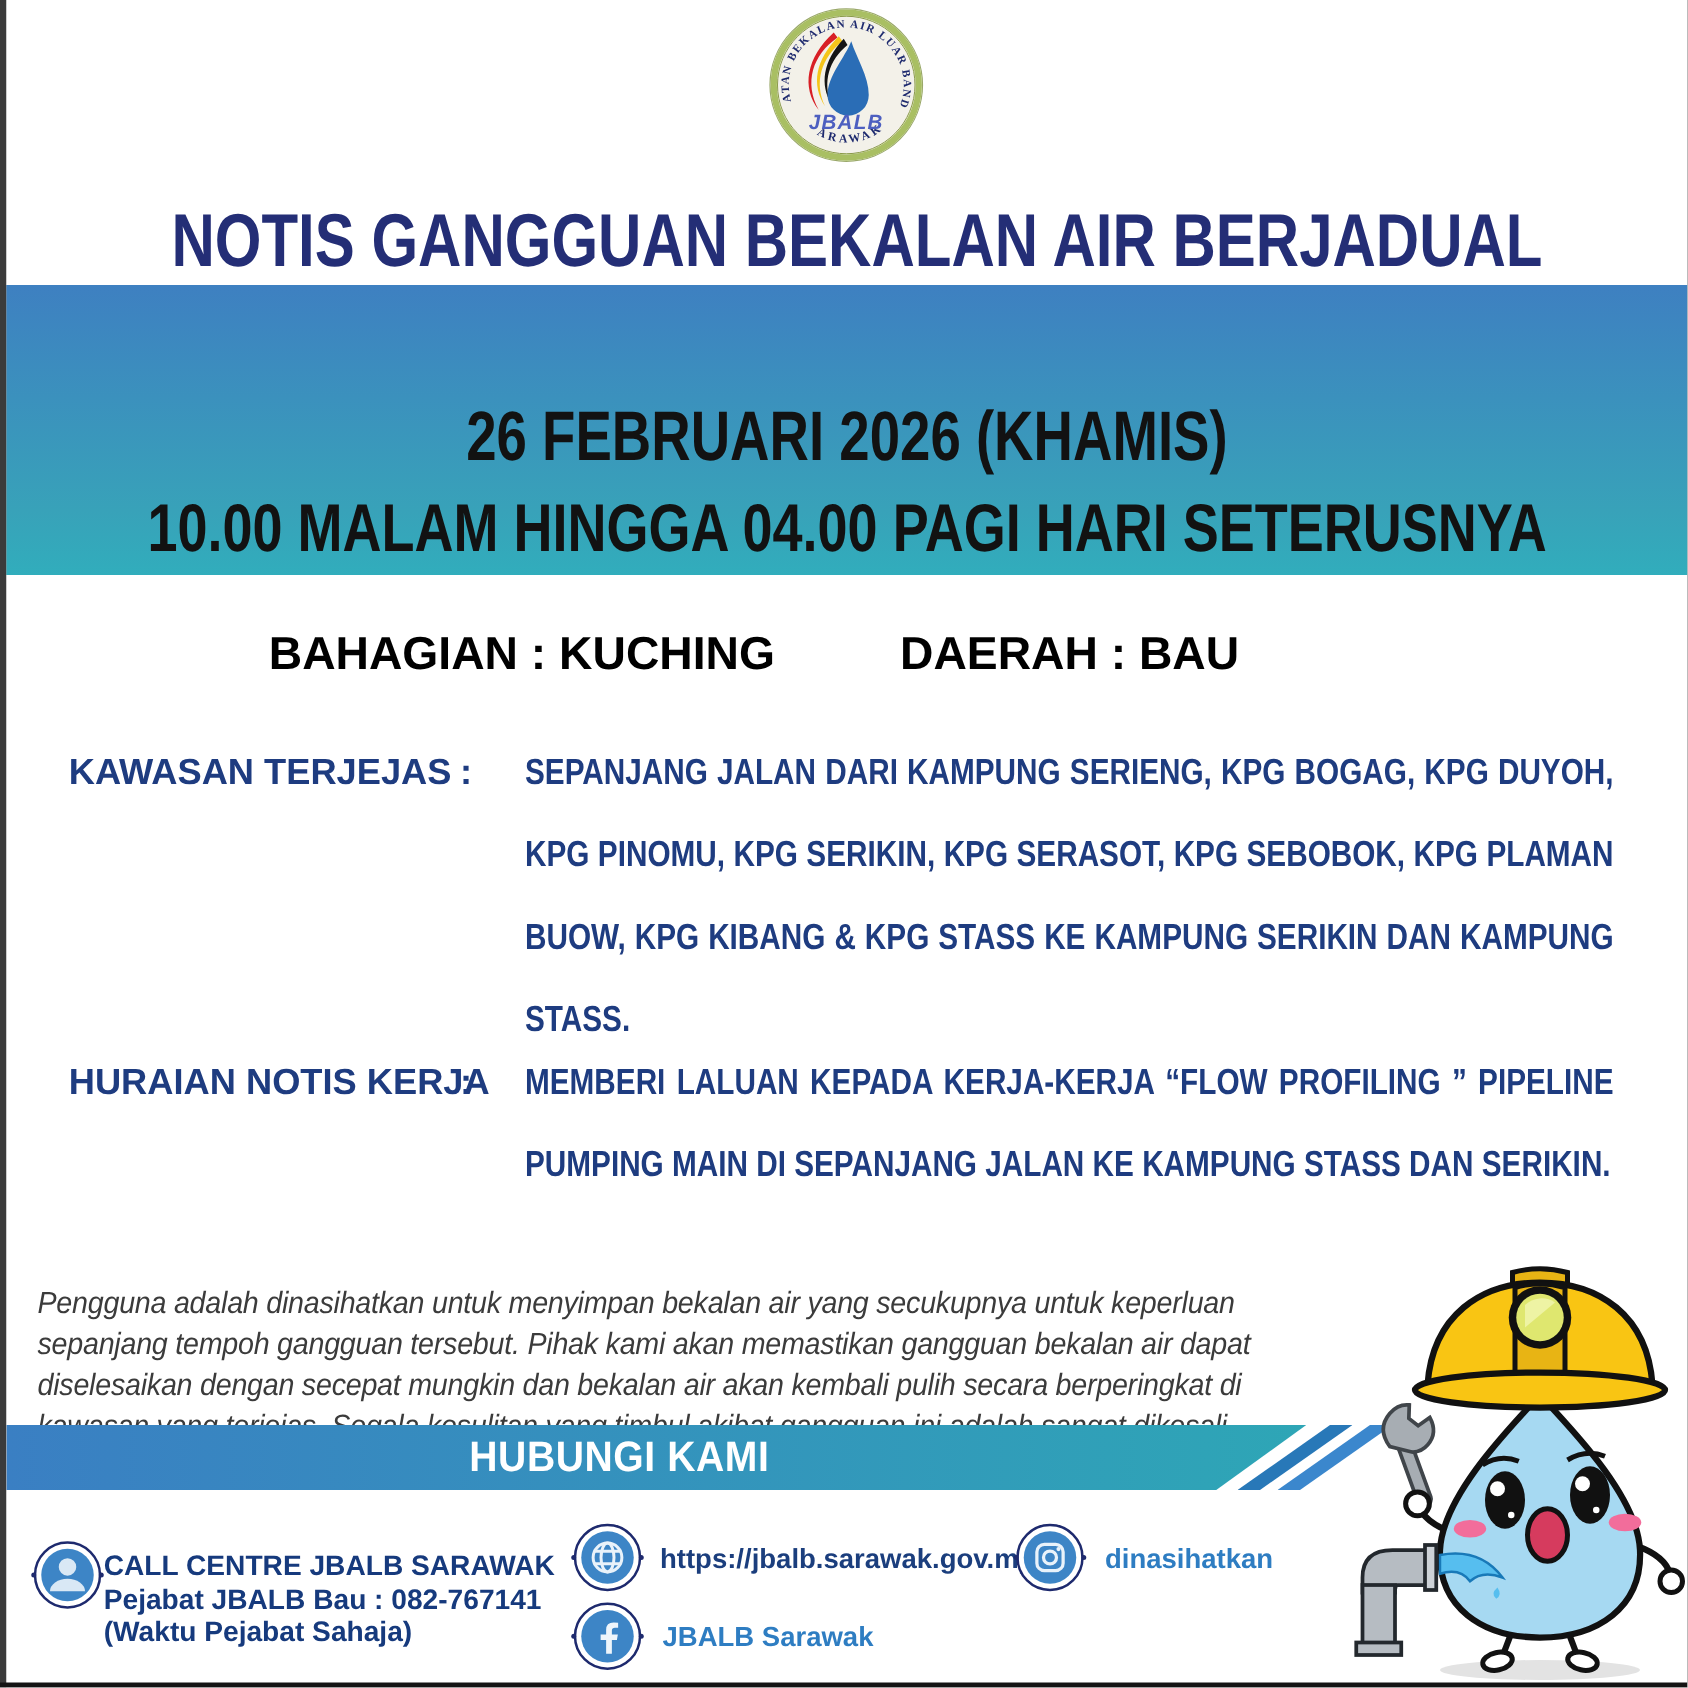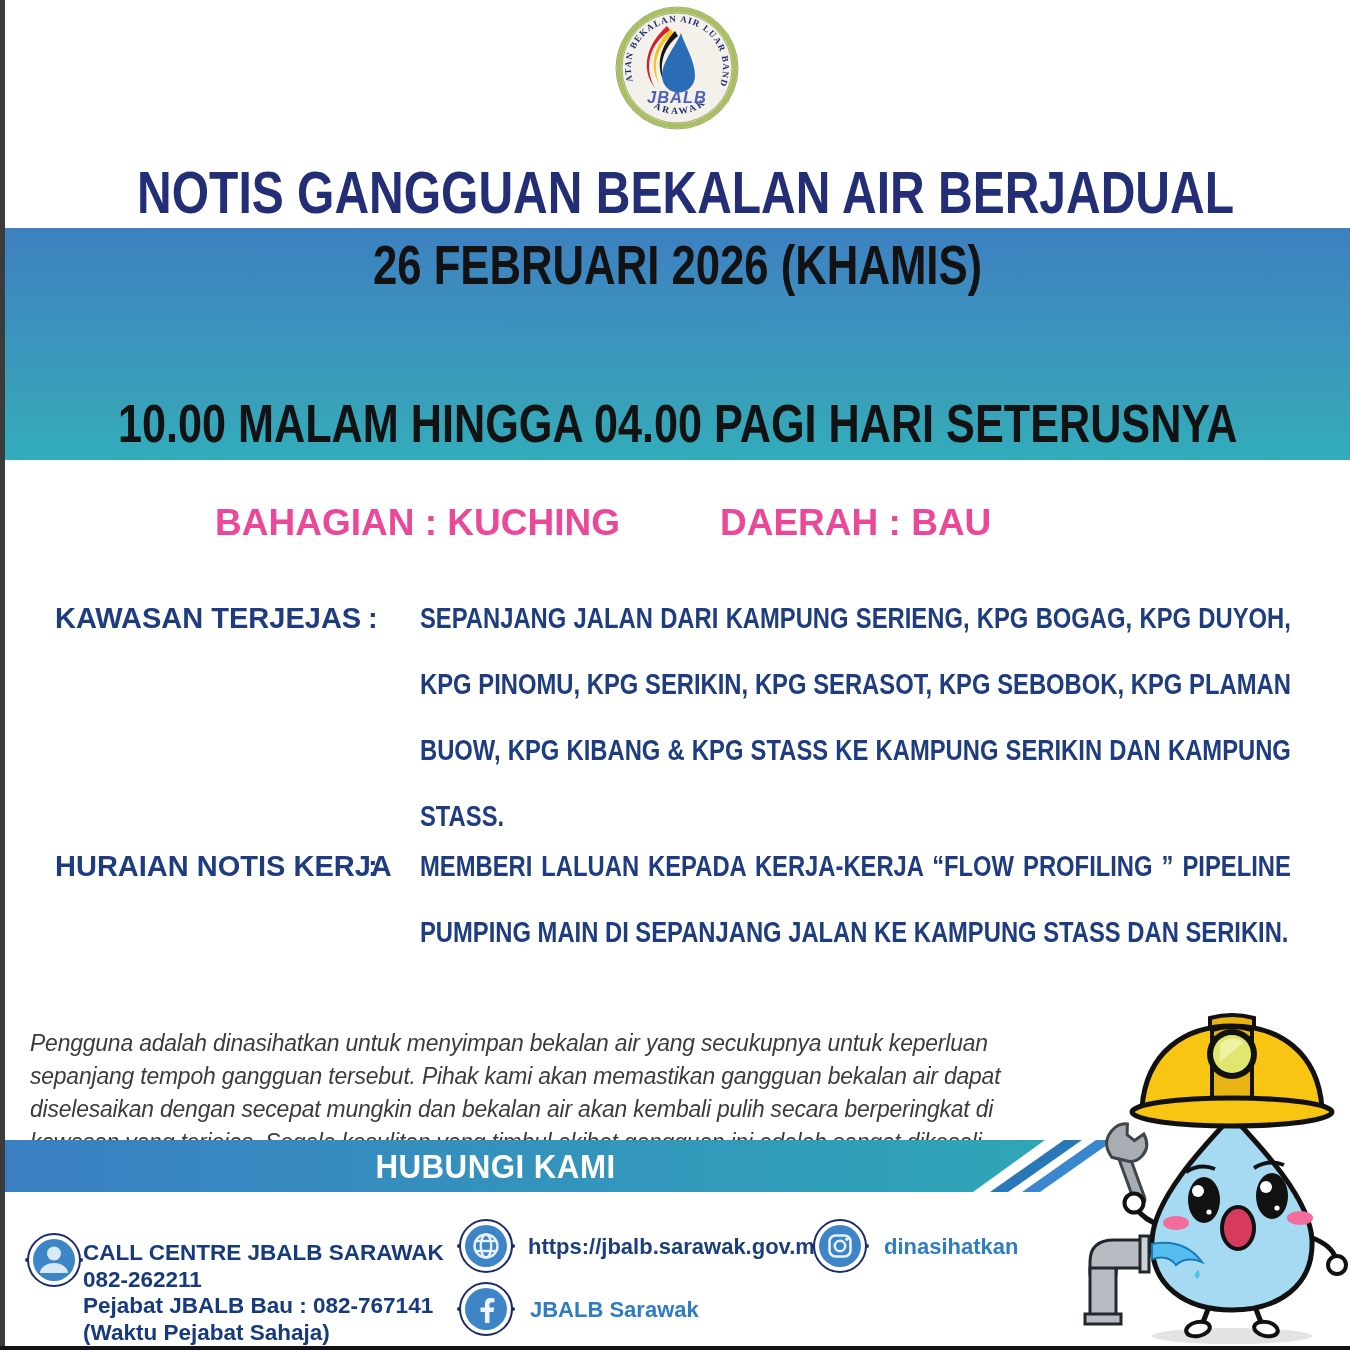--- a/index.html
+++ b/index.html
@@ -13,27 +13,27 @@
 
   .title{
     left:0;top:158px;width:1350px;text-align:center;
     font-size:60px;font-weight:bold;color:#242e76;white-space:nowrap;
   }
   .title .squeeze{display:inline-block;transform:scaleX(0.80);transform-origin:center;letter-spacing:0px;}
 
   .banner{
     left:5px;top:228px;width:1345px;height:232px;
     background:linear-gradient(180deg,#3e80c1 0%,#38a2b9 78%,#31adbc 100%);
-    display:flex;flex-direction:column;align-items:center;justify-content:space-between;
+    display:flex;flex-direction:column;align-items:center;justify-content:flex-end;
     color:#121212;font-weight:bold;
   }
   .banner .l1{font-size:56px;line-height:74px;white-space:nowrap;transform:scaleX(0.78);}
   .banner .l2{font-size:54px;line-height:74px;white-space:nowrap;transform:scaleX(0.80);}
 
-  .region{color:#ec4899;font-weight:bold;font-size:37px;white-space:nowrap;}
+  .region{color:#000000;font-weight:bold;font-size:37px;white-space:nowrap;}
   .region.bahagian{left:215px;top:502px;}
   .region.daerah{left:720px;top:502px;}
 
   .sec-label{left:55px;width:330px;color:#1e3c80;font-weight:bold;font-size:29px;line-height:66px;white-space:nowrap;}
   .sec-colon{left:368px;color:#1e3c80;font-weight:bold;font-size:29px;line-height:66px;}
   .sec-body{
     left:420px;width:1062px;transform:scaleX(0.82);transform-origin:left top;
     color:#1e3c80;font-weight:bold;font-size:29px;line-height:66px;
     text-align:justify;
   }
@@ -127,21 +127,20 @@
   <svg class="abs" style="left:24px;top:1230px" width="60" height="60" viewBox="0 0 60 60">
     <circle cx="30" cy="30" r="26" fill="#ffffff" stroke="#1e2a6e" stroke-width="2"></circle>
     <circle cx="3" cy="30" r="2" fill="#1e2a6e"></circle>
       <circle cx="57" cy="30" r="2" fill="#1e2a6e"></circle>
     <circle cx="30" cy="30" r="21" fill="#3d85c6"></circle>
     <circle cx="30" cy="23.5" r="7" fill="#d9e8f5"></circle>
     <path d="M16 43 a14 10 0 0 1 28 0 Z" fill="#d9e8f5"></path>
   </svg>
   <div class="abs cc-block">
     <div>CALL CENTRE JBALB SARAWAK</div>
-    <div>082-262211</div>
     <div>Pejabat JBALB Bau : 082-767141</div>
     <div>(Waktu Pejabat Sahaja)</div>
   </div>
   <div class="abs ref">JBALB/KCH/02/14</div>
 
   <svg class="abs" style="left:456px;top:1216px" width="60" height="60" viewBox="0 0 60 60">
     <circle cx="30" cy="30" r="26" fill="#ffffff" stroke="#1e2a6e" stroke-width="2"></circle>
     <circle cx="3" cy="30" r="2" fill="#1e2a6e"></circle>
       <circle cx="57" cy="30" r="2" fill="#1e2a6e"></circle>
     <circle cx="30" cy="30" r="21" fill="#3d85c6"></circle>

